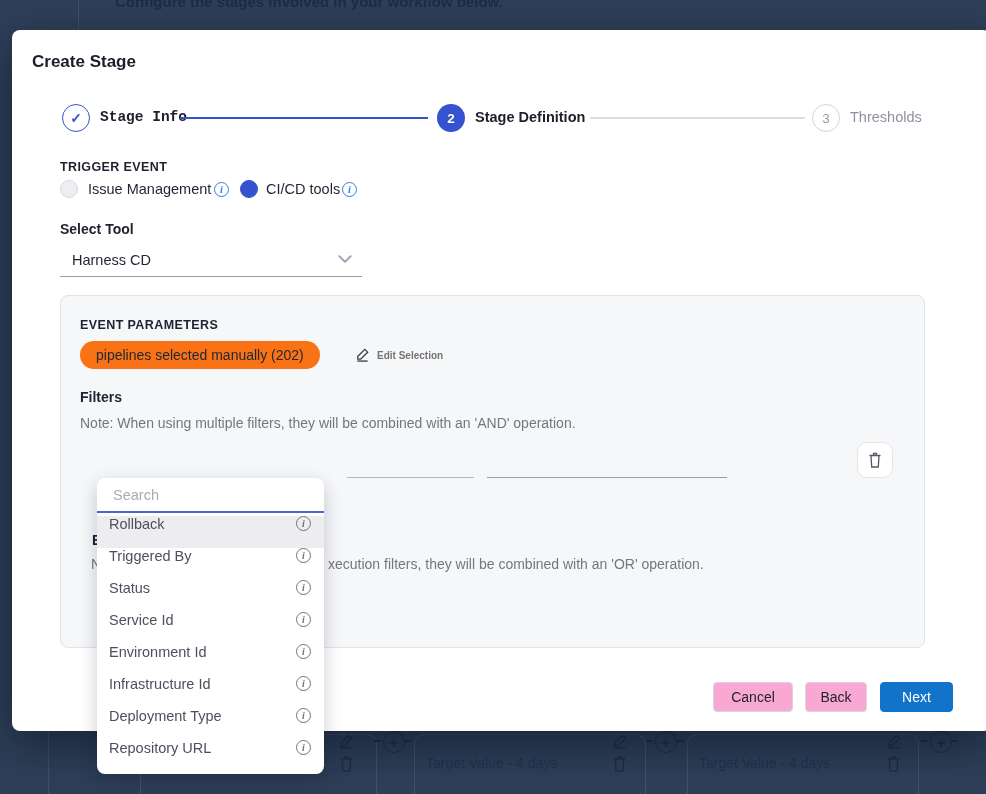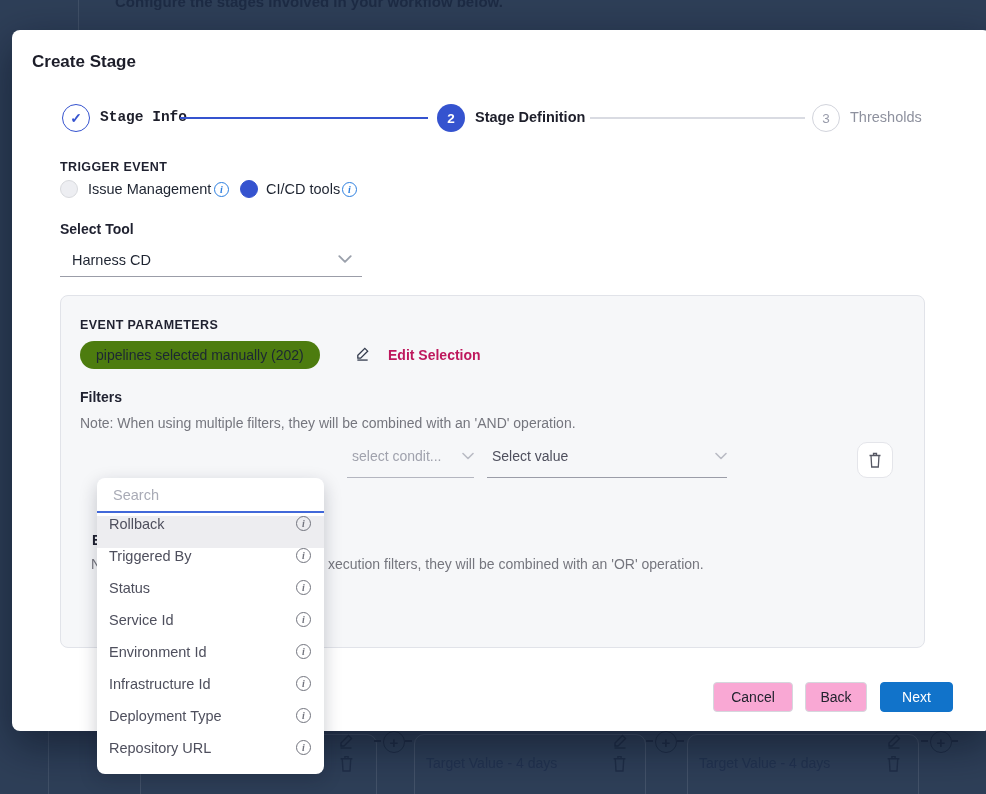--- a/index.html
+++ b/index.html
@@ -48,22 +48,22 @@
 
   .field-text{font-size:14.5px;color:#1e2431;white-space:nowrap;}
   .underline{height:1px;background:#9b9da8;}
   .chev{display:block;}
   .chev path{fill:none;stroke:currentColor;stroke-width:1.6;stroke-linecap:round;stroke-linejoin:round;}
   .chev-bold path{stroke-width:2.1;}
 
   
   .panel{background:#f6f7f9;border:1px solid #e1e3e9;border-radius:8px;box-sizing:border-box;}
   .pill{display:inline-flex;align-items:center;height:28px;padding:0 16px;border-radius:14px;
-        background:#4d7c0f;font-size:14px;color:#1c2733;white-space:nowrap;}
-  .edit-link{display:inline-flex;align-items:center;gap:18px;color:#be185d;font-size:14px;font-weight:600;cursor:pointer;}
+        background:#f97316;font-size:14px;color:#1c2733;white-space:nowrap;}
+  .edit-link{display:inline-flex;align-items:center;gap:7px;color:#737373;font-size:10px;font-weight:600;cursor:pointer;}
   .edit-link .pen{color:#333b4d;}
   .note-text{font-size:14px;color:#75767e;white-space:nowrap;}
   .select-box{background:#fff;border:1px solid #e7e8ec;border-radius:3px;box-sizing:border-box;
               display:flex;align-items:center;justify-content:space-between;padding:0 12px 0 16px;
               box-shadow:0 2px 6px rgba(16,24,40,.06);}
   .select-box .txt{font-size:14px;color:#4e4f5d;}
   .ghost-select{display:flex;align-items:center;justify-content:space-between;}
   .ghost-select .txt{font-size:14px;white-space:nowrap;}
   .icon-btn{width:36px;height:36px;border-radius:10px;border:1px solid #e4e5ea;background:#fff;
             display:flex;align-items:center;justify-content:center;color:#565864;box-sizing:border-box;cursor:pointer;}
@@ -217,38 +217,22 @@
             <path d="M2.5 15h11"></path>
           </svg>
       </span>
       <span>Edit Selection</span>
     </div>
 
     <div class="abs form-label" style="left:68px;top:359px;">Filters</div>
     <div class="abs note-text" style="left:68px;top:385px;">Note: When using multiple filters, they will be combined with an 'AND' operation.</div>
 
 
-    <div class="abs ghost-select" style="left:335px;top:413px;width:127px;height:26px;">
-      <span class="txt" style="color:#a0a2ad;padding-left:5px;">select condit...</span>
-      <span style="color:#b9bbc4;">
-        <svg class="chev" width="12" height="8" viewBox="0 0 12 7">
-            <path d="M1 1l5 5 5-5"></path>
-          </svg>
-      </span>
-    </div>
     <div class="abs underline" style="left:335px;top:447px;width:127px;background:#b4b6c0;"></div>
 
-    <div class="abs ghost-select" style="left:475px;top:413px;width:240px;height:26px;">
-      <span class="txt" style="color:#4e4f5d;padding-left:5px;">Select value</span>
-      <span style="color:#b9bbc4;">
-        <svg class="chev" width="12" height="8" viewBox="0 0 12 7">
-            <path d="M1 1l5 5 5-5"></path>
-          </svg>
-      </span>
-    </div>
     <div class="abs underline" style="left:475px;top:447px;width:240px;background:#9b9da8;"></div>
 
     <div class="abs icon-btn" style="left:845px;top:412px;">
       <svg class="tr" width="14" height="16" viewBox="0 0 14 16">
           <path d="M1.5 3.5h11M5.5 3.5v-2h3v2M3 3.5l.7 11.5h6.6l.7-11.5"></path>
         </svg>
     </div>
 
     <div class="abs frag-bold" style="left:80px;top:502px;">E</div>
     <div class="abs frag-note" style="left:79px;top:526px;">N</div>

